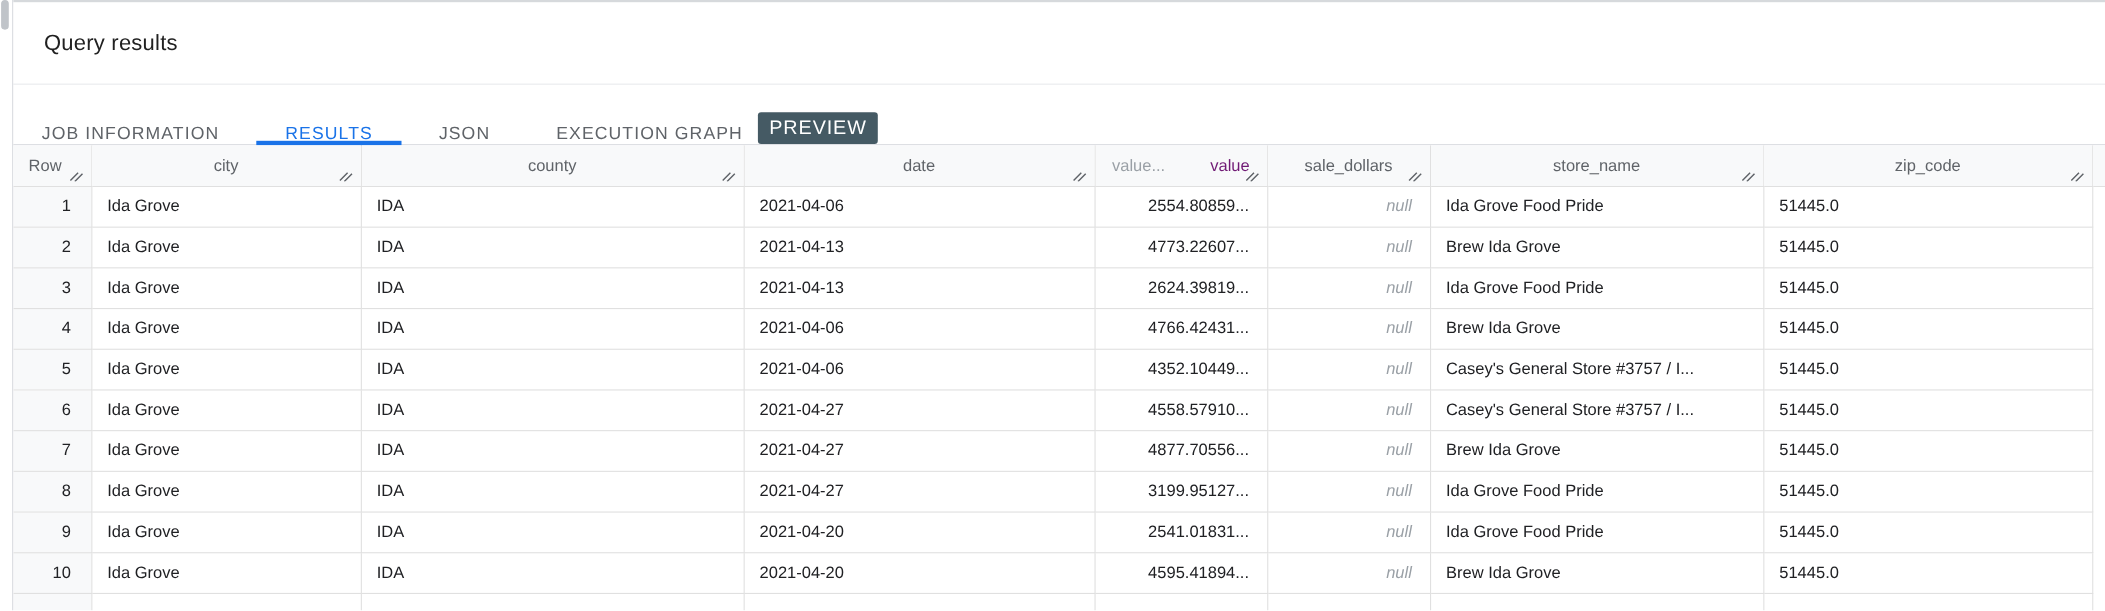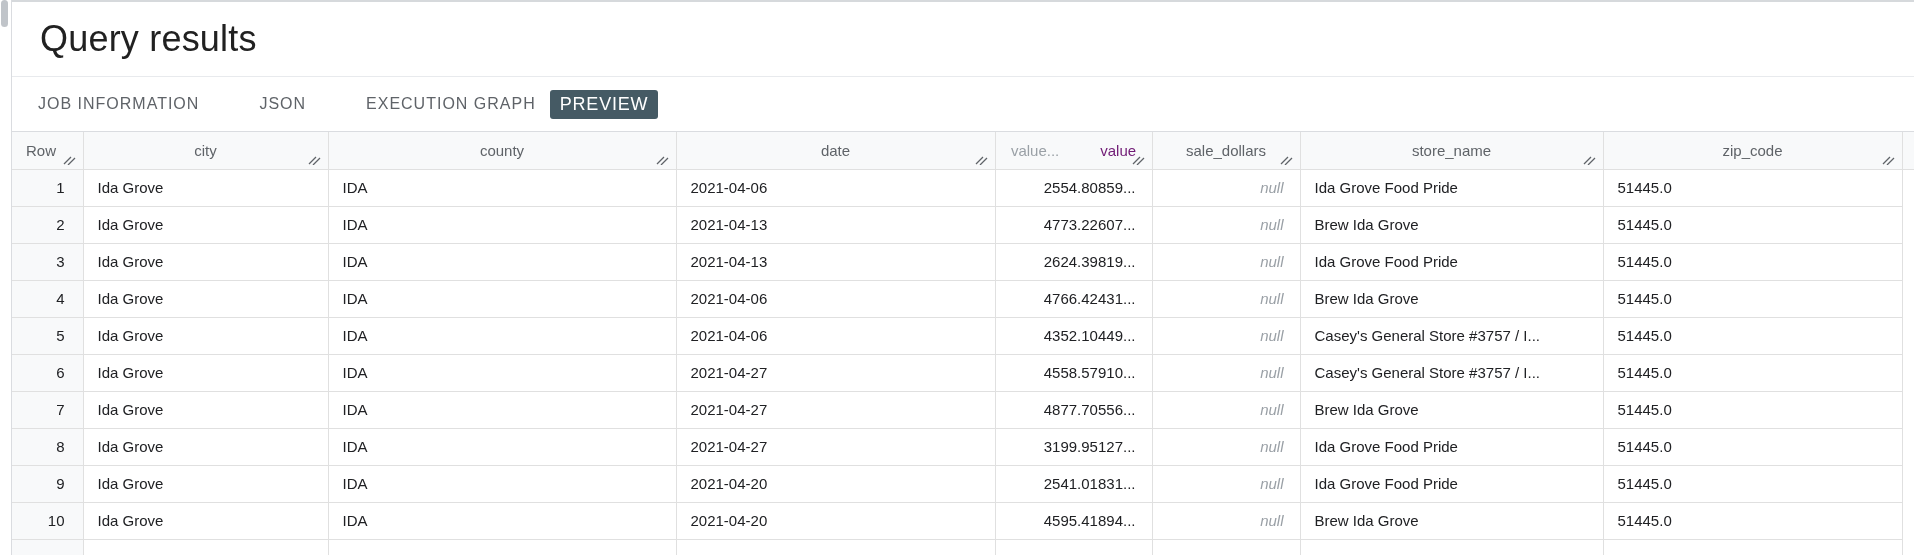--- a/index.html
+++ b/index.html
@@ -27,30 +27,30 @@
   }
 
   .panel { flex: 1 1 auto; border-top: 2px solid #d6d9dc; min-width: 0; }
 
   .title-bar {
     height: 75px;
     display: flex; align-items: center;
     padding-left: 28px;
     border-bottom: 1px solid #e8eaed;
   }
-  .title-bar h1 { font-size: 36px; font-weight: 400; color: #212121; letter-spacing: 0.2px; }
+  .title-bar h1 { font-size: 20px; font-weight: 400; color: #212121; letter-spacing: 0.2px; }
 
   .tab-bar {
     height: 55px;
     display: flex; align-items: stretch;
     border-bottom: 1px solid #dadce0;
     column-gap: 8px;
   }
   .tab {
-    display: flex; align-items: center;
+    display: flex; align-items: flex-end;
     padding: 0 26px;
     font-size: 16px; letter-spacing: 1px;
     color: #5f6368; font-weight: 500;
     position: relative;
     cursor: pointer;
     white-space: nowrap;
   }
   .tab.active { color: #1a73e8; }
   .tab.active::after {
     content: ""; position: absolute; left: 0; right: 0; bottom: -1px;
@@ -105,20 +105,23 @@
   </div>
 
   <div class="panel">
     <div class="title-bar">
       <h1>Query results</h1>
     </div>
 
     <div class="tab-bar">
       <div class="tab">
         <span>JOB INFORMATION</span>
+      </div>
+      <div class="tab active">
+        <span>RESULTS</span>
       </div>
       <div class="tab">
         <span>JSON</span>
       </div>
       <div class="tab">
         <span>EXECUTION GRAPH</span>
         <span class="badge">PREVIEW</span>
       </div>
     </div>
 

